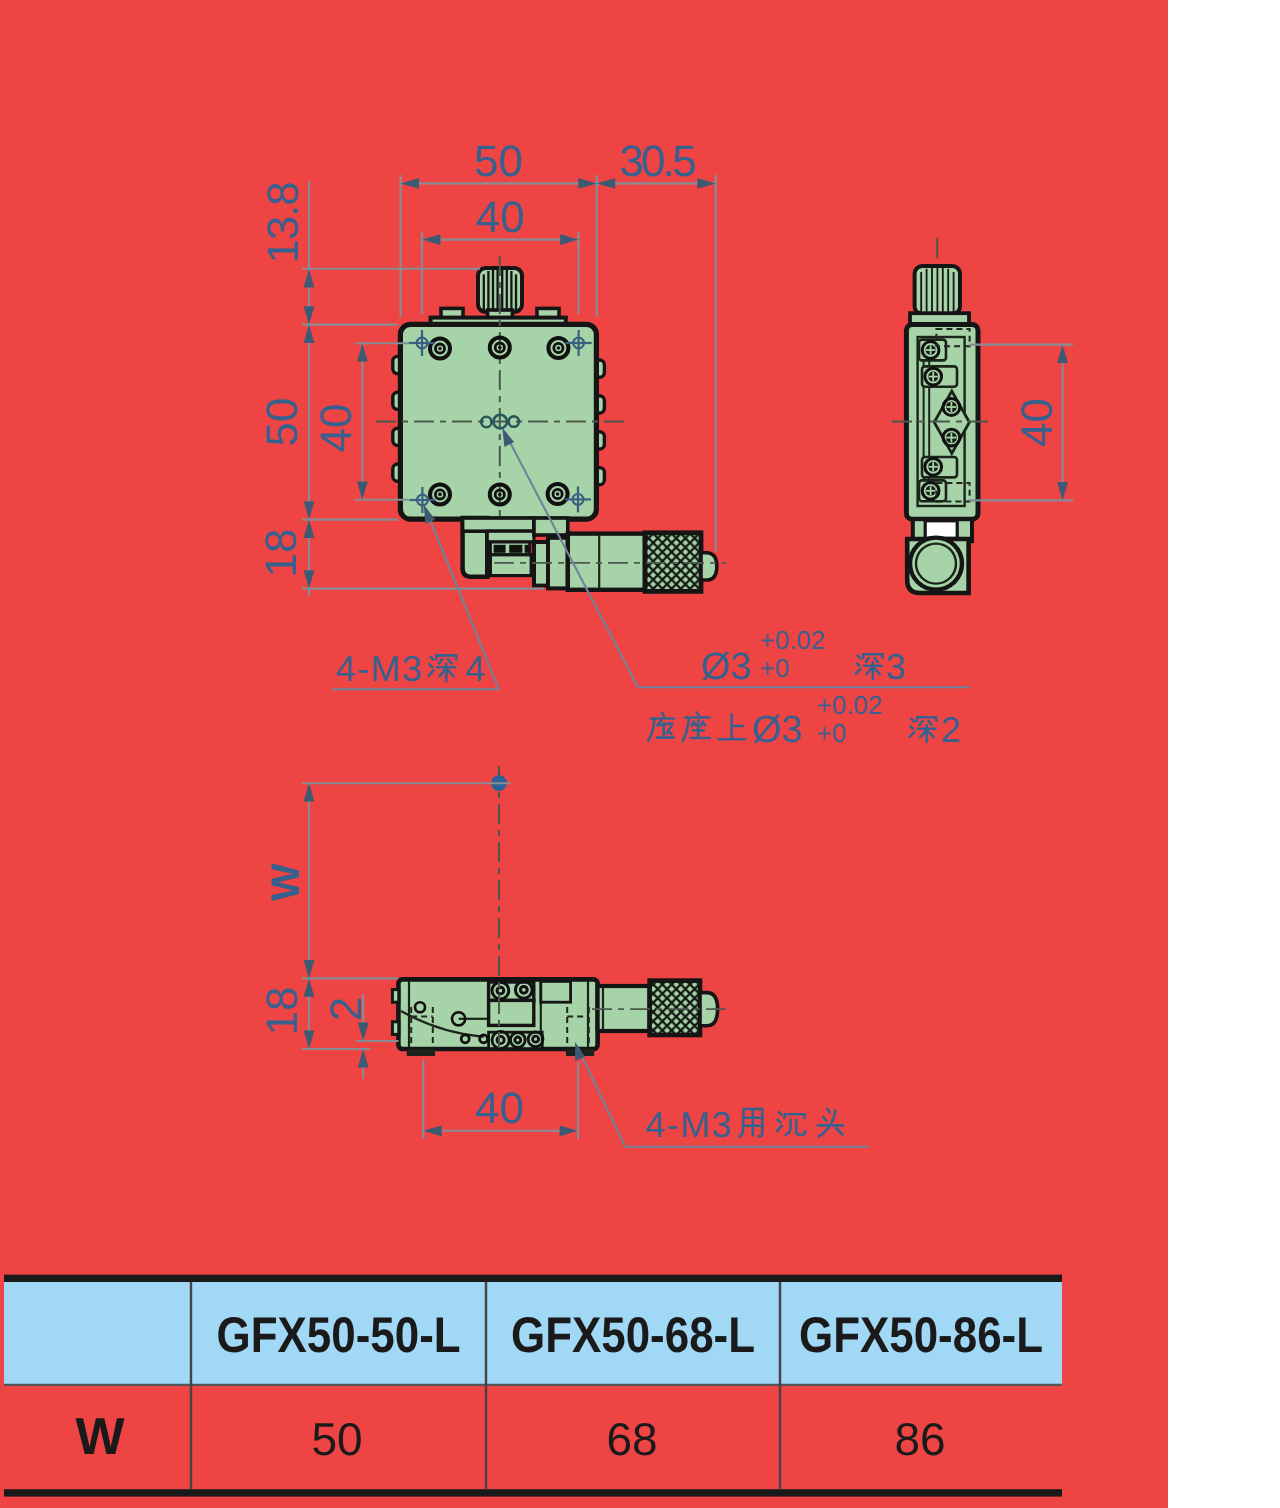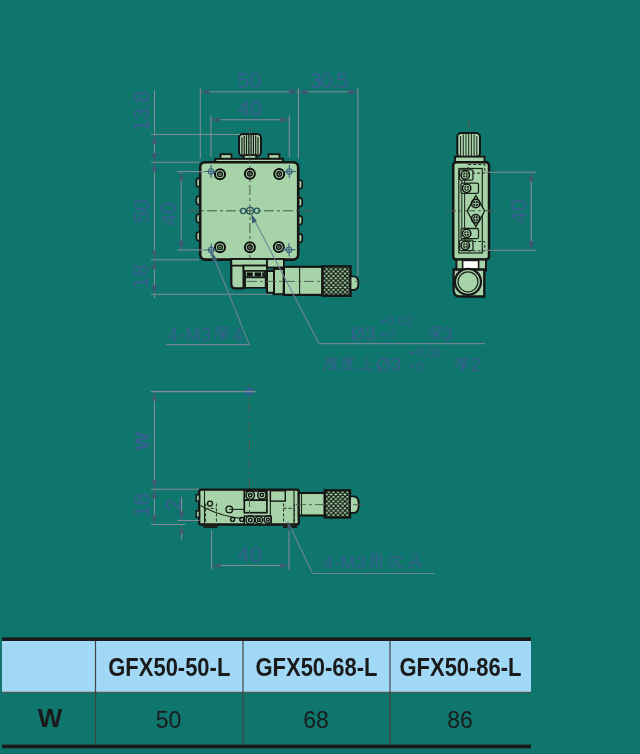--- a/index.html
+++ b/index.html
@@ -1,17 +1,17 @@
 <!DOCTYPE html>
 <html><head>
 <meta charset="utf-8">
 <style>
 html,body{margin:0;padding:0;background:#ffffff;}
 *{box-sizing:border-box;}
-.page{width:640px;height:754px;position:relative;background:#0f766e;font-family:"Liberation Sans",sans-serif;}
+.page{width:584px;height:754px;position:relative;background:#ef4444;font-family:"Liberation Sans",sans-serif;}
 text{font-family:"Liberation Sans",sans-serif;}
 </style>
 </head>
 <body>
 <div class="page">
 <svg width="640" height="754" viewBox="0 0 640 754">
 <defs>
 <pattern id="knurl" width="4.6" height="4.6" patternUnits="userSpaceOnUse">
 <rect width="4.6" height="4.6" fill="#a6d3a7"></rect>
 <path d="M0 0 L4.6 4.6 M4.6 0 L0 4.6 M-0.3 4.3 L0.3 4.9 M4.3 -0.3 L4.9 0.3" stroke="#131913" stroke-width="1.15" fill="none"></path>

